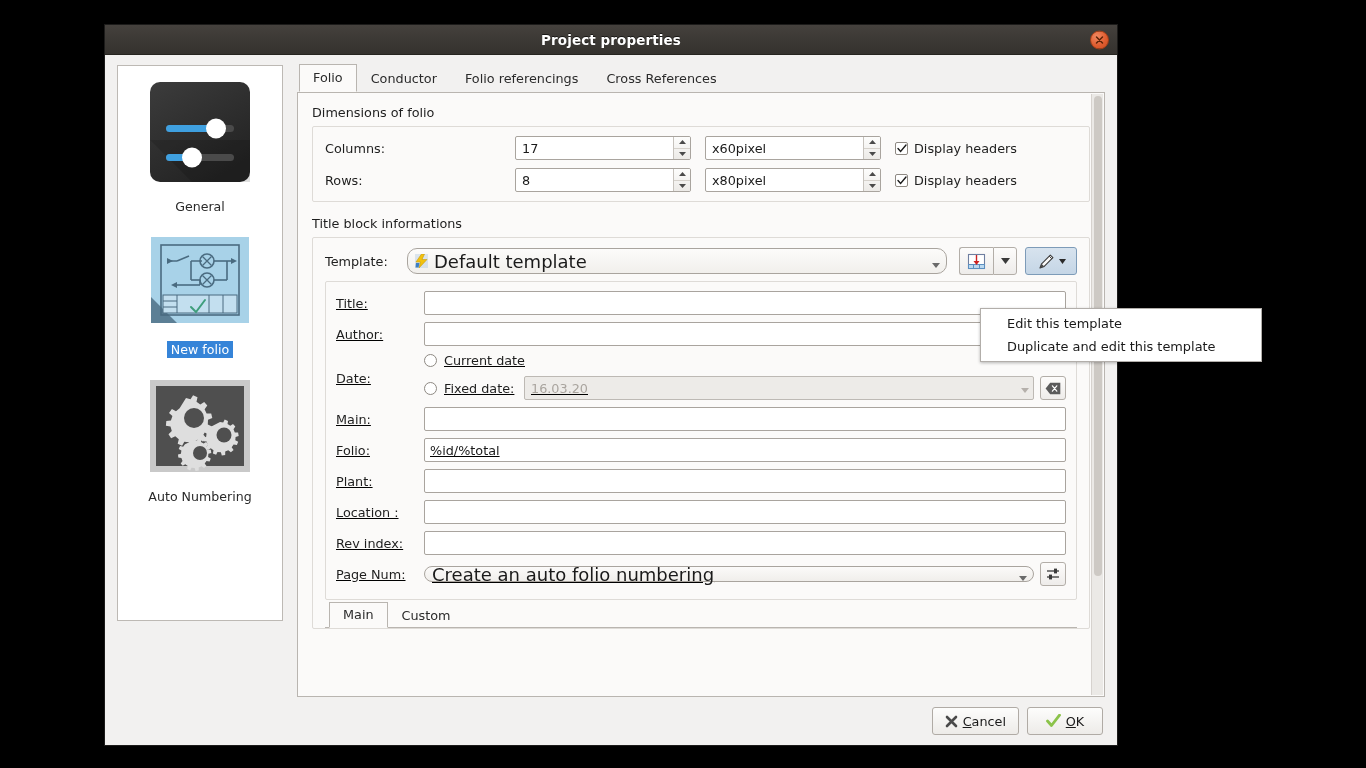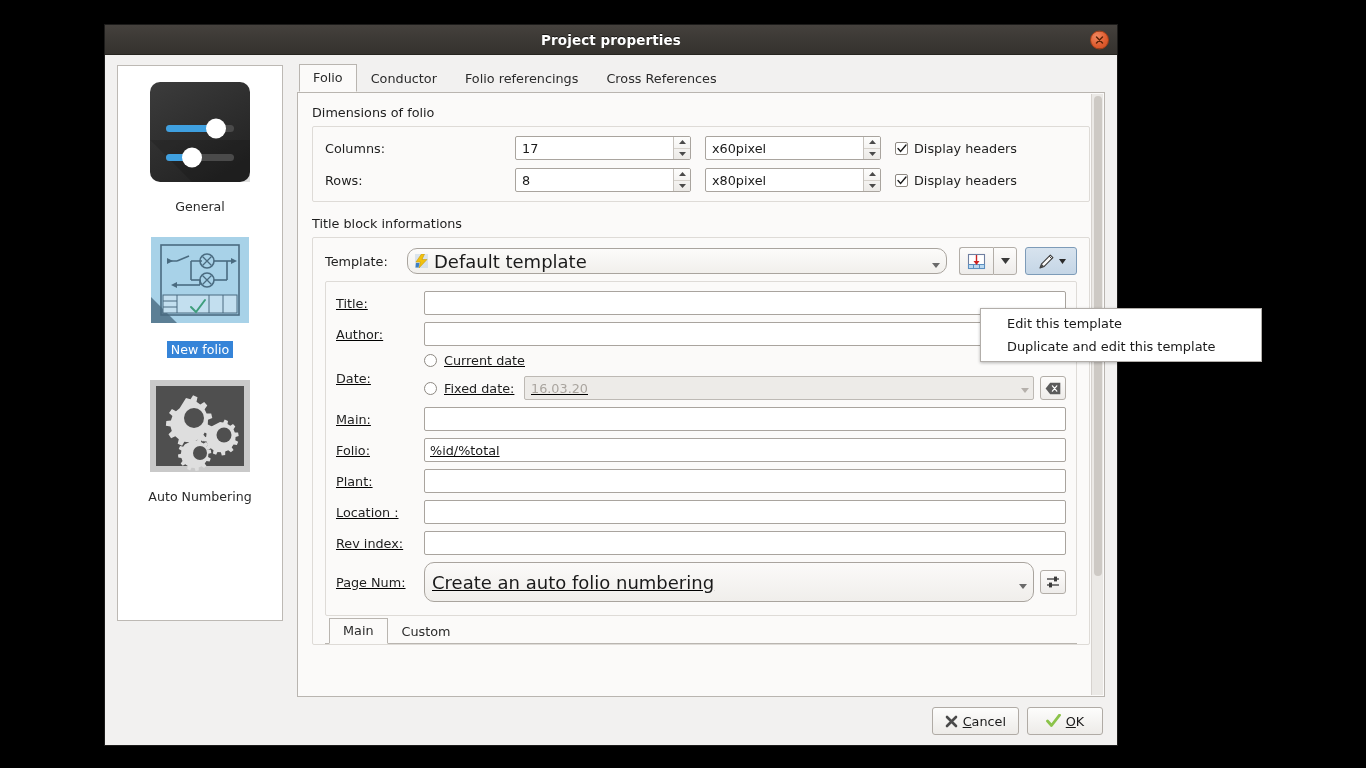--- a/index.html
+++ b/index.html
@@ -679,21 +679,21 @@
                 <input class="ftext" type="text" value="" style="">
               </div>
 
               <div class="frow">
                 <span class="flbl">Rev index:</span>
                 <input class="ftext" type="text" value="" style="">
               </div>
 
               <div class="frow">
                 <span class="flbl">Page Num:</span>
-                <div class="combo" style="flex:1;height:40px;background:linear-gradient(to bottom,#fbfaf9,#f0eeeb)">
+                <div class="combo" style="flex:1;height:16px;background:linear-gradient(to bottom,#fbfaf9,#f0eeeb)">
                   <span class="cv">Create an auto folio numbering</span>
                   <span class="arr"><svg width="8" height="5" viewBox="0 0 8 5">
                         <polygon points="0,0 8,0 4,5" fill="#6a6a6a"></polygon>
                       </svg></span>
                 </div>
                 <div class="sq-btn">
                   <svg width="16" height="16" viewBox="0 0 16 16">
                     <line x1="2" y1="5" x2="14" y2="5" stroke="#3a3a3a" stroke-width="1.3"></line>
                     <line x1="2" y1="11" x2="14" y2="11" stroke="#3a3a3a" stroke-width="1.3"></line>
                     <rect x="9" y="2.6" width="3" height="4.8" fill="#3a3a3a"></rect>

